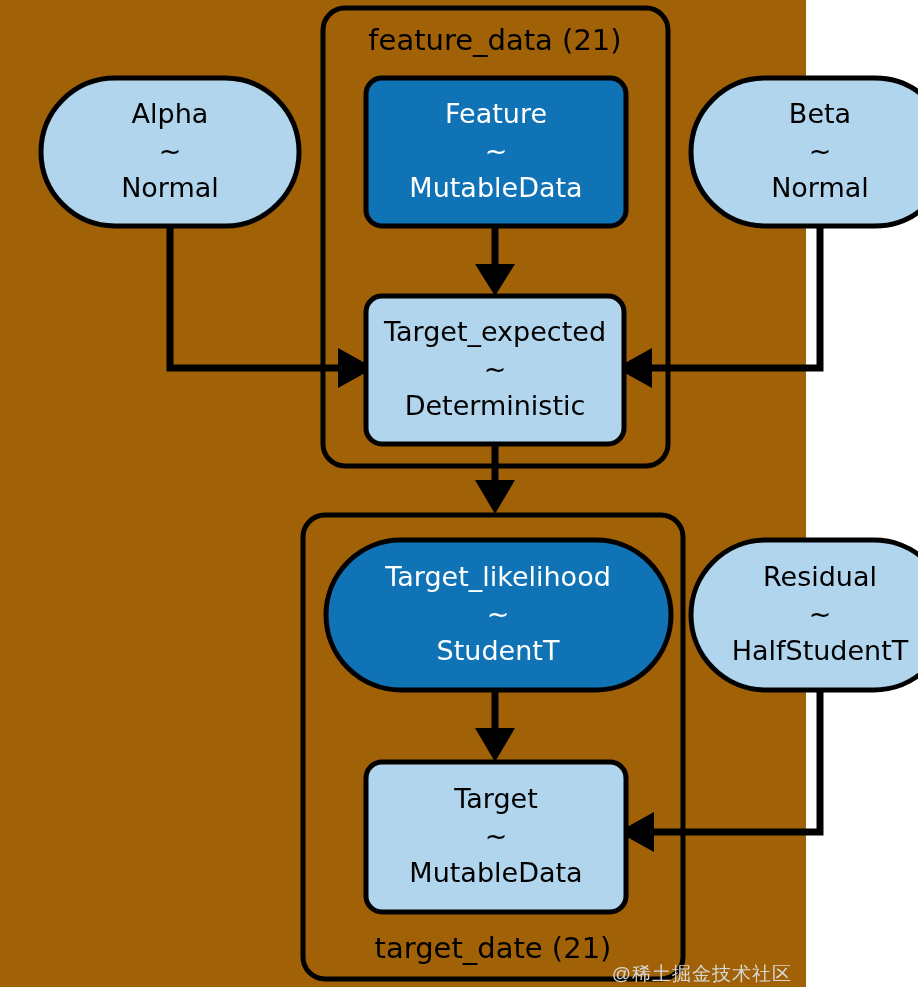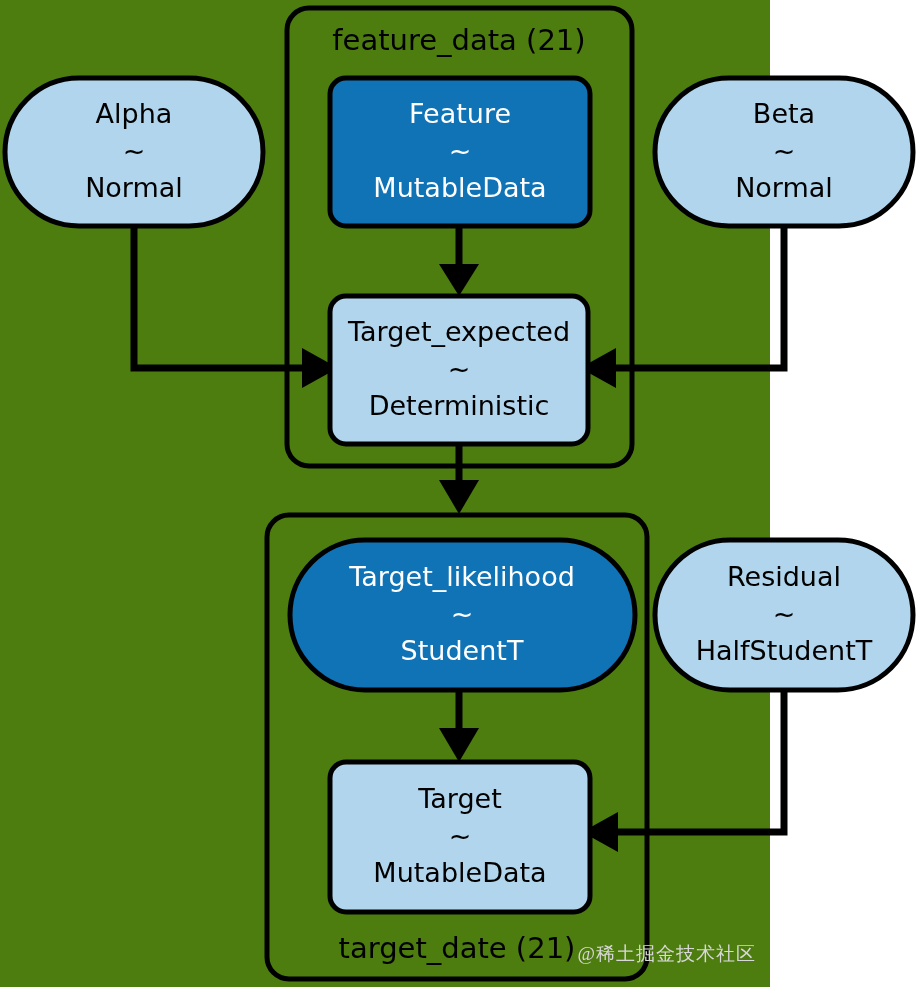--- a/index.html
+++ b/index.html
@@ -10,21 +10,22 @@
   body {
     width: 918px;
     height: 987px;
     font-family: "DejaVu Sans", "Liberation Sans", sans-serif;
     overflow: hidden;
   }
   #diagram-root {
     position: relative;
     width: 770px;
     height: 987px;
-    background: #4d7c0f;
+    background: #a16207;
+    padding-left: 36px;
   }
   svg#graph {
     display: block;
     width: 918px;
     height: 987px;
   }
   .plate-rect {
     fill: none;
     stroke: #000000;
     stroke-width: 5;
@@ -54,22 +55,22 @@
     fill: none;
     stroke: #000000;
     stroke-width: 7;
     stroke-linecap: butt;
     stroke-linejoin: miter;
   }
   .arrowhead { fill: #000000; }
   .watermark {
     position: absolute;
     right: 14px;
-    bottom: 20px;
-    font-family: Liberation Serif, serif;
+    bottom: 0;
+    font-family: Liberation Sans, sans-serif;
     font-size: 19px;
     color: #d8d8d8;
     letter-spacing: 1px;
     user-select: none;
     white-space: nowrap;
   }
 </style>
 </head>
 <body>
 

